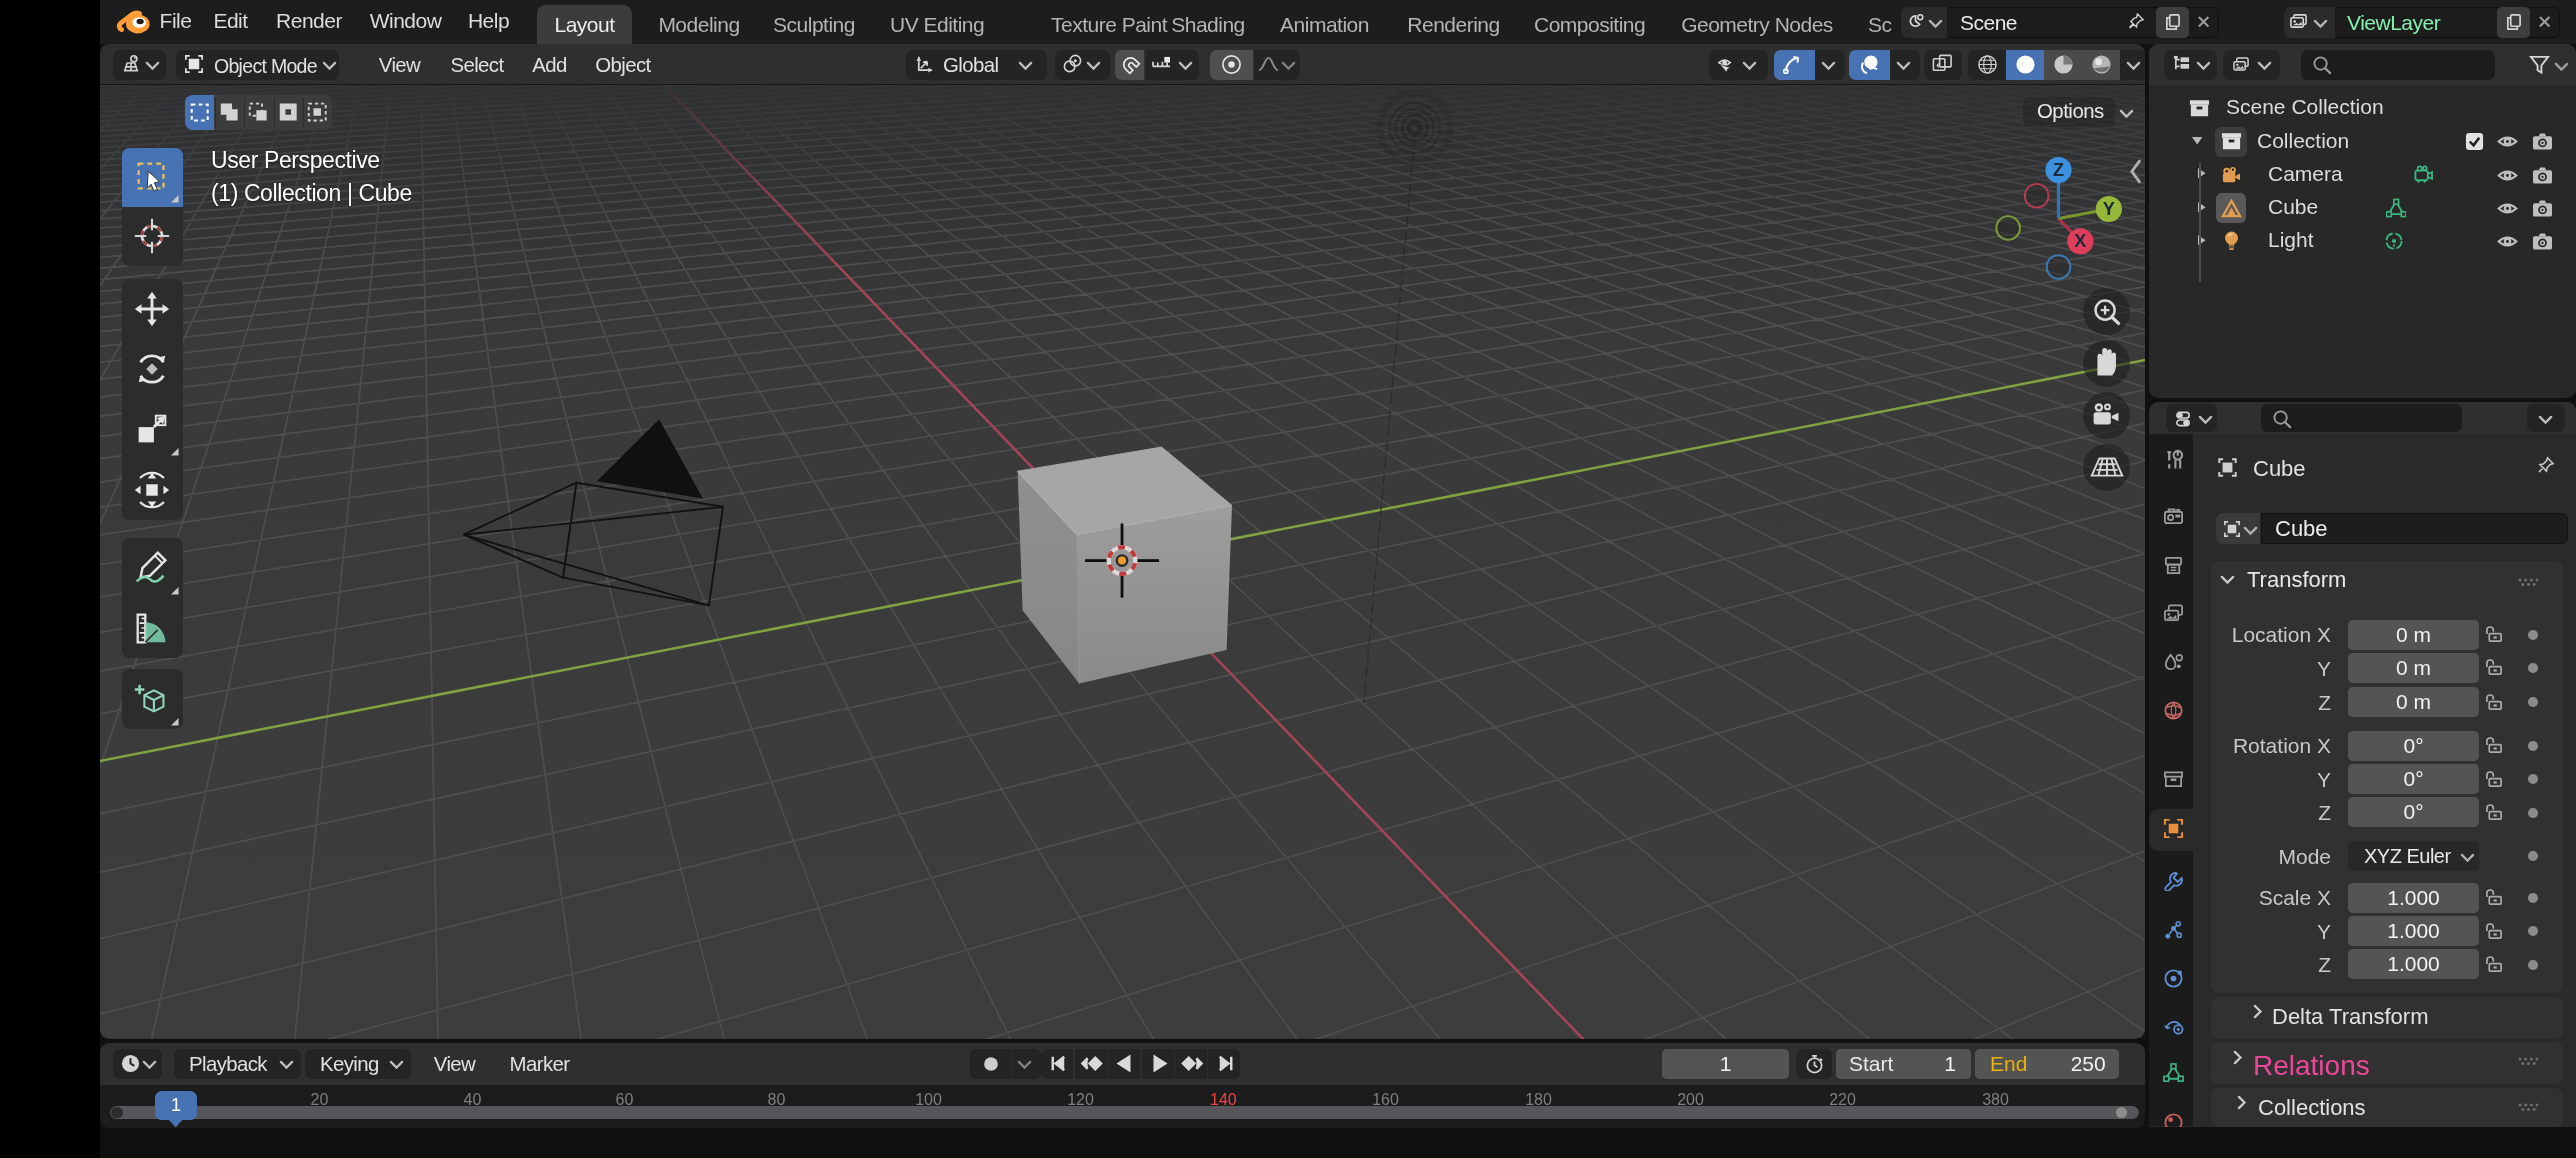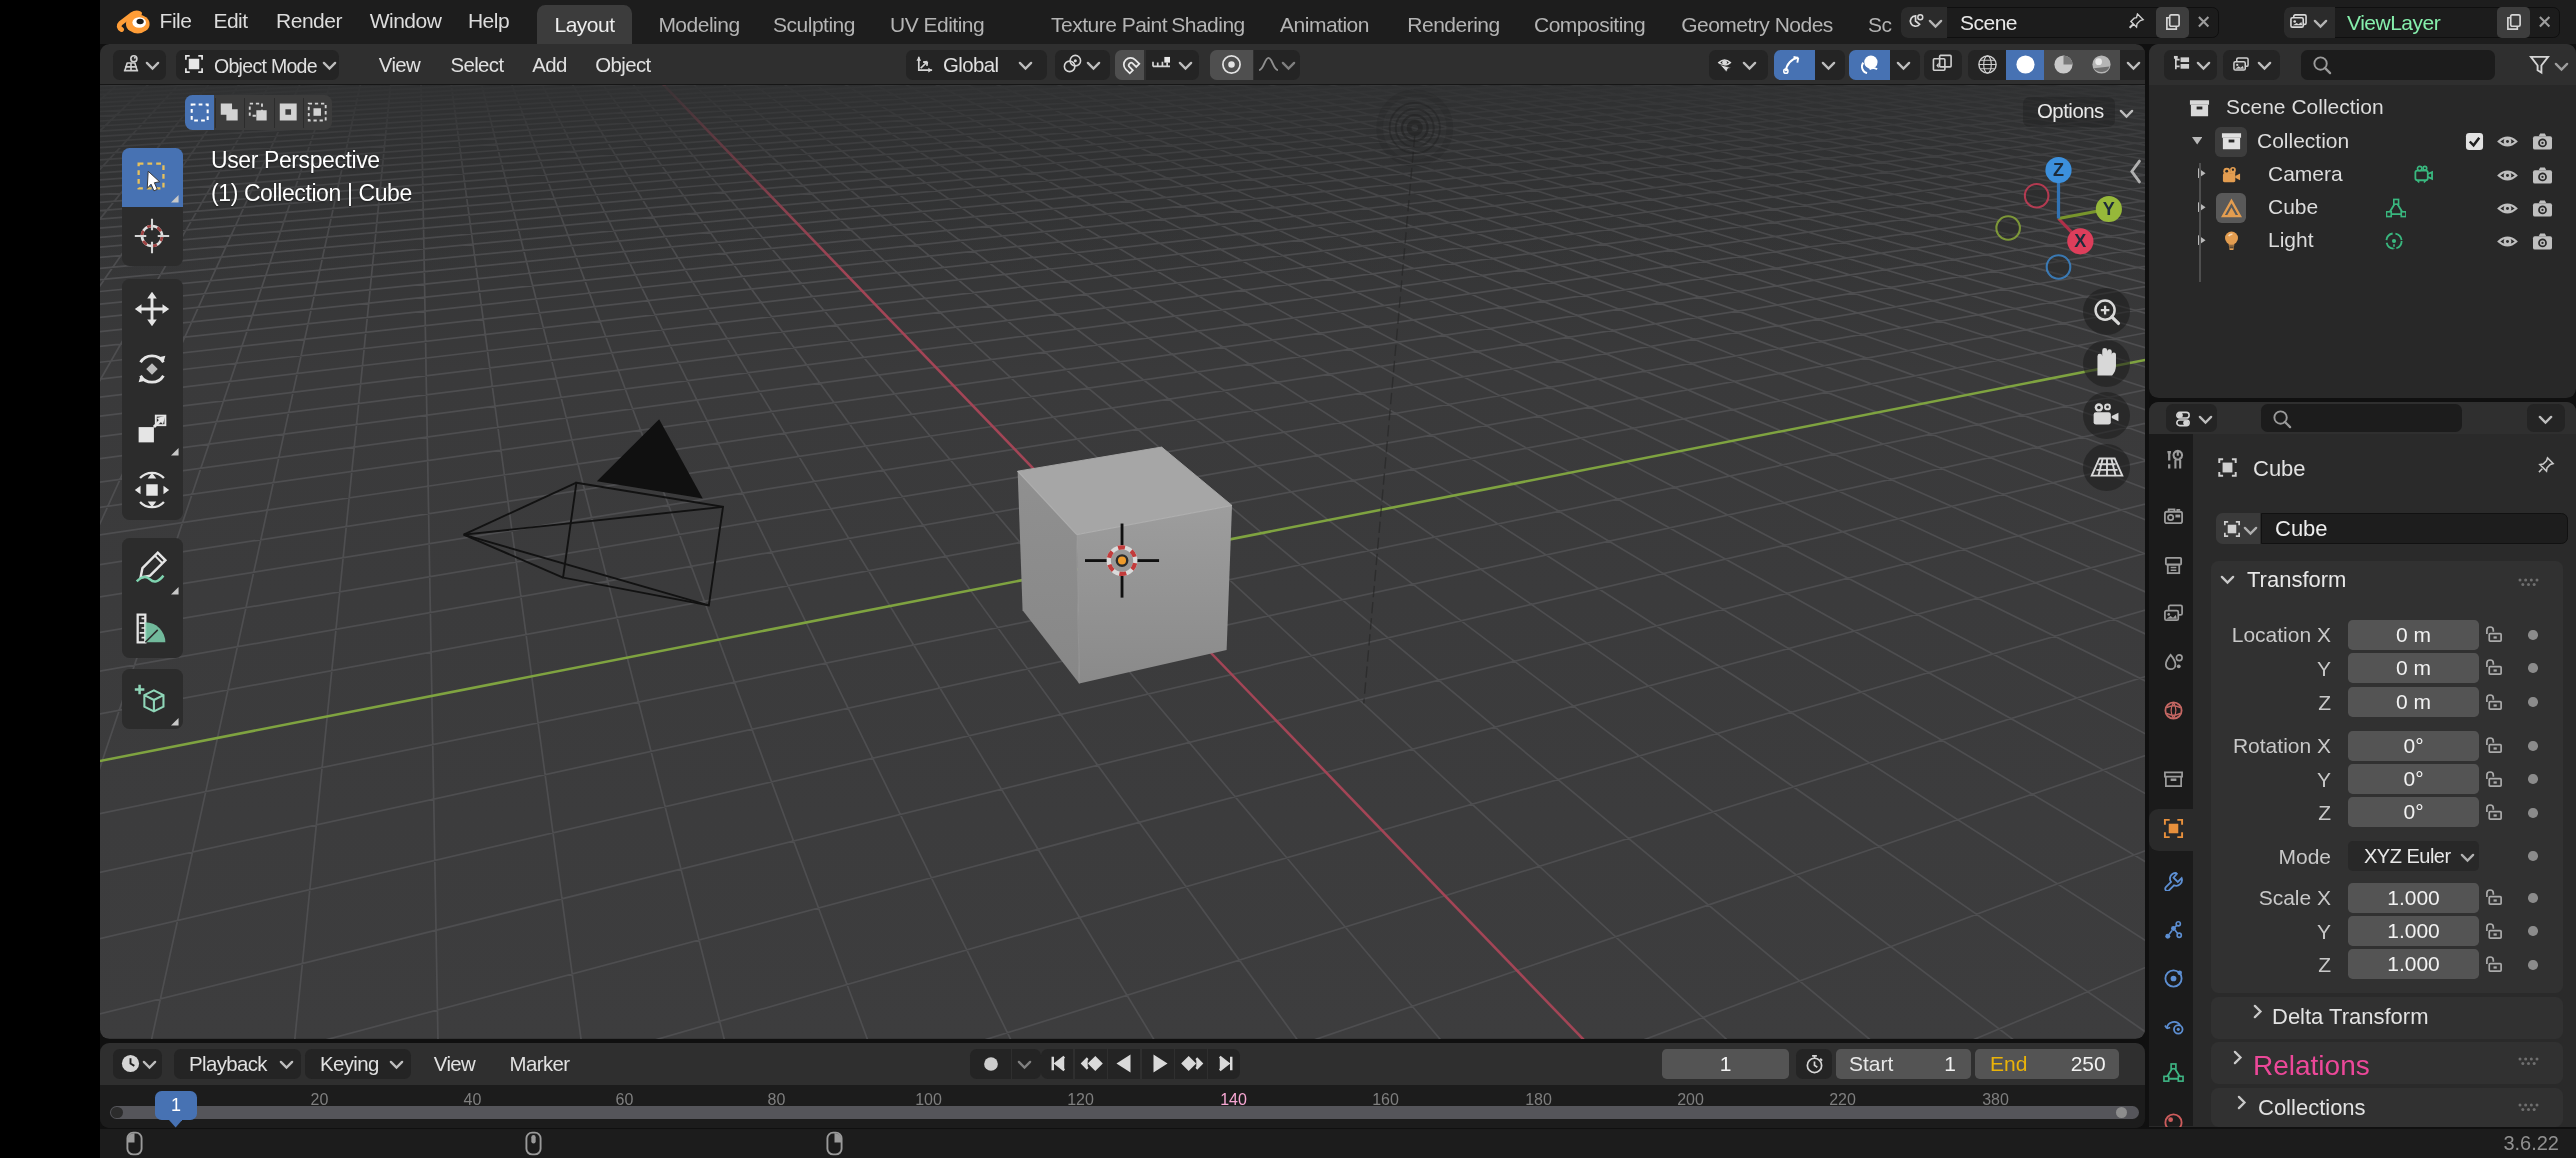--- a/index.html
+++ b/index.html
@@ -641,57 +641,36 @@
       </div>
       <div class="fld" style="left:1736px;top:5.7px;width:135px;height:30px;line-height:30px;text-align:left"><span style="padding-left:13px;color:#e8e8e8">Start</span><span style="float:right;padding-right:15px">1</span></div>
       <div class="fld" style="left:1875px;top:5.7px;width:144px;height:30px;line-height:30px;text-align:left"><span style="padding-left:15px;color:#eab308">End</span><span style="float:right;padding-right:13.3px">250</span></div>
       <div class="abs" style="left:0;top:42px;width:2045px;height:43px;background:#1c1c1c"></div>
       <div class="abs" style="left:196px;top:48px;width:47px;text-align:center;font-size:16px;color:#7f7f7f">20</div>
       <div class="abs" style="left:349px;top:48px;width:47px;text-align:center;font-size:16px;color:#7f7f7f">40</div>
       <div class="abs" style="left:501px;top:48px;width:47px;text-align:center;font-size:16px;color:#7f7f7f">60</div>
       <div class="abs" style="left:653px;top:48px;width:47px;text-align:center;font-size:16px;color:#7f7f7f">80</div>
       <div class="abs" style="left:805px;top:48px;width:47px;text-align:center;font-size:16px;color:#7f7f7f">100</div>
       <div class="abs" style="left:957px;top:48px;width:47px;text-align:center;font-size:16px;color:#7f7f7f">120</div>
-      <div class="abs" style="left:1110px;top:48px;width:47px;text-align:center;font-size:16px;color:#f9a8d4">140</div>
+      <div class="abs" style="left:1110px;top:48px;width:47px;text-align:left;font-size:16px;color:#ef4444">140</div>
       <div class="abs" style="left:1262px;top:48px;width:47px;text-align:center;font-size:16px;color:#7f7f7f">160</div>
       <div class="abs" style="left:1415px;top:48px;width:47px;text-align:center;font-size:16px;color:#7f7f7f">180</div>
       <div class="abs" style="left:1567px;top:48px;width:47px;text-align:center;font-size:16px;color:#7f7f7f">200</div>
       <div class="abs" style="left:1719px;top:48px;width:47px;text-align:center;font-size:16px;color:#7f7f7f">220</div>
       <div class="abs" style="left:1872px;top:48px;width:47px;text-align:center;font-size:16px;color:#7f7f7f">380</div>
       <div class="abs" style="left:9.5px;top:63px;width:2029px;height:13.3px;background:#55555a;border-radius:6.6px"></div>
       <div class="abs" style="left:11.4px;top:64px;width:11.4px;height:11.4px;background:#2c2c2c;border-radius:50%"></div>
       <div class="abs" style="left:2016px;top:64px;width:11.4px;height:11.4px;background:#8d8d8d;border-radius:50%"></div>
       <div class="abs" style="left:55px;top:48px;width:42px;height:29.4px;background:#4772b3;border-radius:6.6px;text-align:center;font-size:18px;color:#fff;line-height:29.4px">1</div>
       <div class="abs" style="left:69px;top:77px">
         <svg width="13.3" height="7.6" viewBox="0 0 14 8">
           <path d="M0 0 L14 0 L7 8 Z" fill="#4772b3"></path>
         </svg>
       </div>
     </div>
-    <div class="abs" style="left:0;top:1129px;width:2476px;height:29.4px;background:#1c1c1c">
-      <div class="abs" style="left:26px;top:1.9px">
-        <svg width="17" height="26" viewBox="0 0 18 27" style="">
-          <rect x="1.5" y="1.5" width="15" height="23" rx="6" fill="none" stroke="#9a9a9a" stroke-width="2"></rect>
-          <path d="M9 2 L9 12 L2 12 L2 8 Q2 2.5 8 2 Z" fill="#9a9a9a"></path>
-        </svg>
-      </div>
-      <div class="abs" style="left:425px;top:1.9px">
-        <svg width="17" height="26" viewBox="0 0 18 27" style="">
-          <rect x="1.5" y="1.5" width="15" height="23" rx="6" fill="none" stroke="#9a9a9a" stroke-width="2"></rect>
-          <rect x="6.7" y="4" width="4.6" height="9" rx="2.3" fill="#9a9a9a"></rect>
-        </svg>
-      </div>
-      <div class="abs" style="left:726px;top:1.9px">
-        <svg width="17" height="26" viewBox="0 0 18 27" style="">
-          <rect x="1.5" y="1.5" width="15" height="23" rx="6" fill="none" stroke="#9a9a9a" stroke-width="2"></rect>
-          <path d="M9 2 L9 12 L16 12 L16 8 Q16 2.5 10 2 Z" fill="#9a9a9a"></path>
-        </svg>
-      </div>
-      <div class="abs" style="right:17px;top:0;height:29.4px;line-height:29.4px;font-size:20px;color:#909090">3.6.22</div>
-    </div>
     <div class="abs" style="left:2049px;top:44px;width:427px;height:354px;background:#282828;border-radius:9.5px;overflow:hidden">
       <div class="hdr" style="left:0;top:0;width:427px;height:41px"></div>
       <div class="w" style="left:15px;top:5.7px;width:53px;height:30px"></div>
       <div class="abs" style="left:23px;top:11.4px">
         <svg width="19" height="17" viewBox="0 0 20 18" style="">
           <path d="M4 3 L4 15 M4 5 h4 M4 12 h4" stroke="#d0d0d0" stroke-width="1.8" fill="none"></path>
           <rect x="9" y="2.5" width="9" height="5" fill="#d0d0d0"></rect>
           <rect x="9" y="9.5" width="9" height="5" fill="#d0d0d0"></rect>
           <rect x="2" y="1" width="4" height="3" fill="#d0d0d0"></rect>
         </svg>

